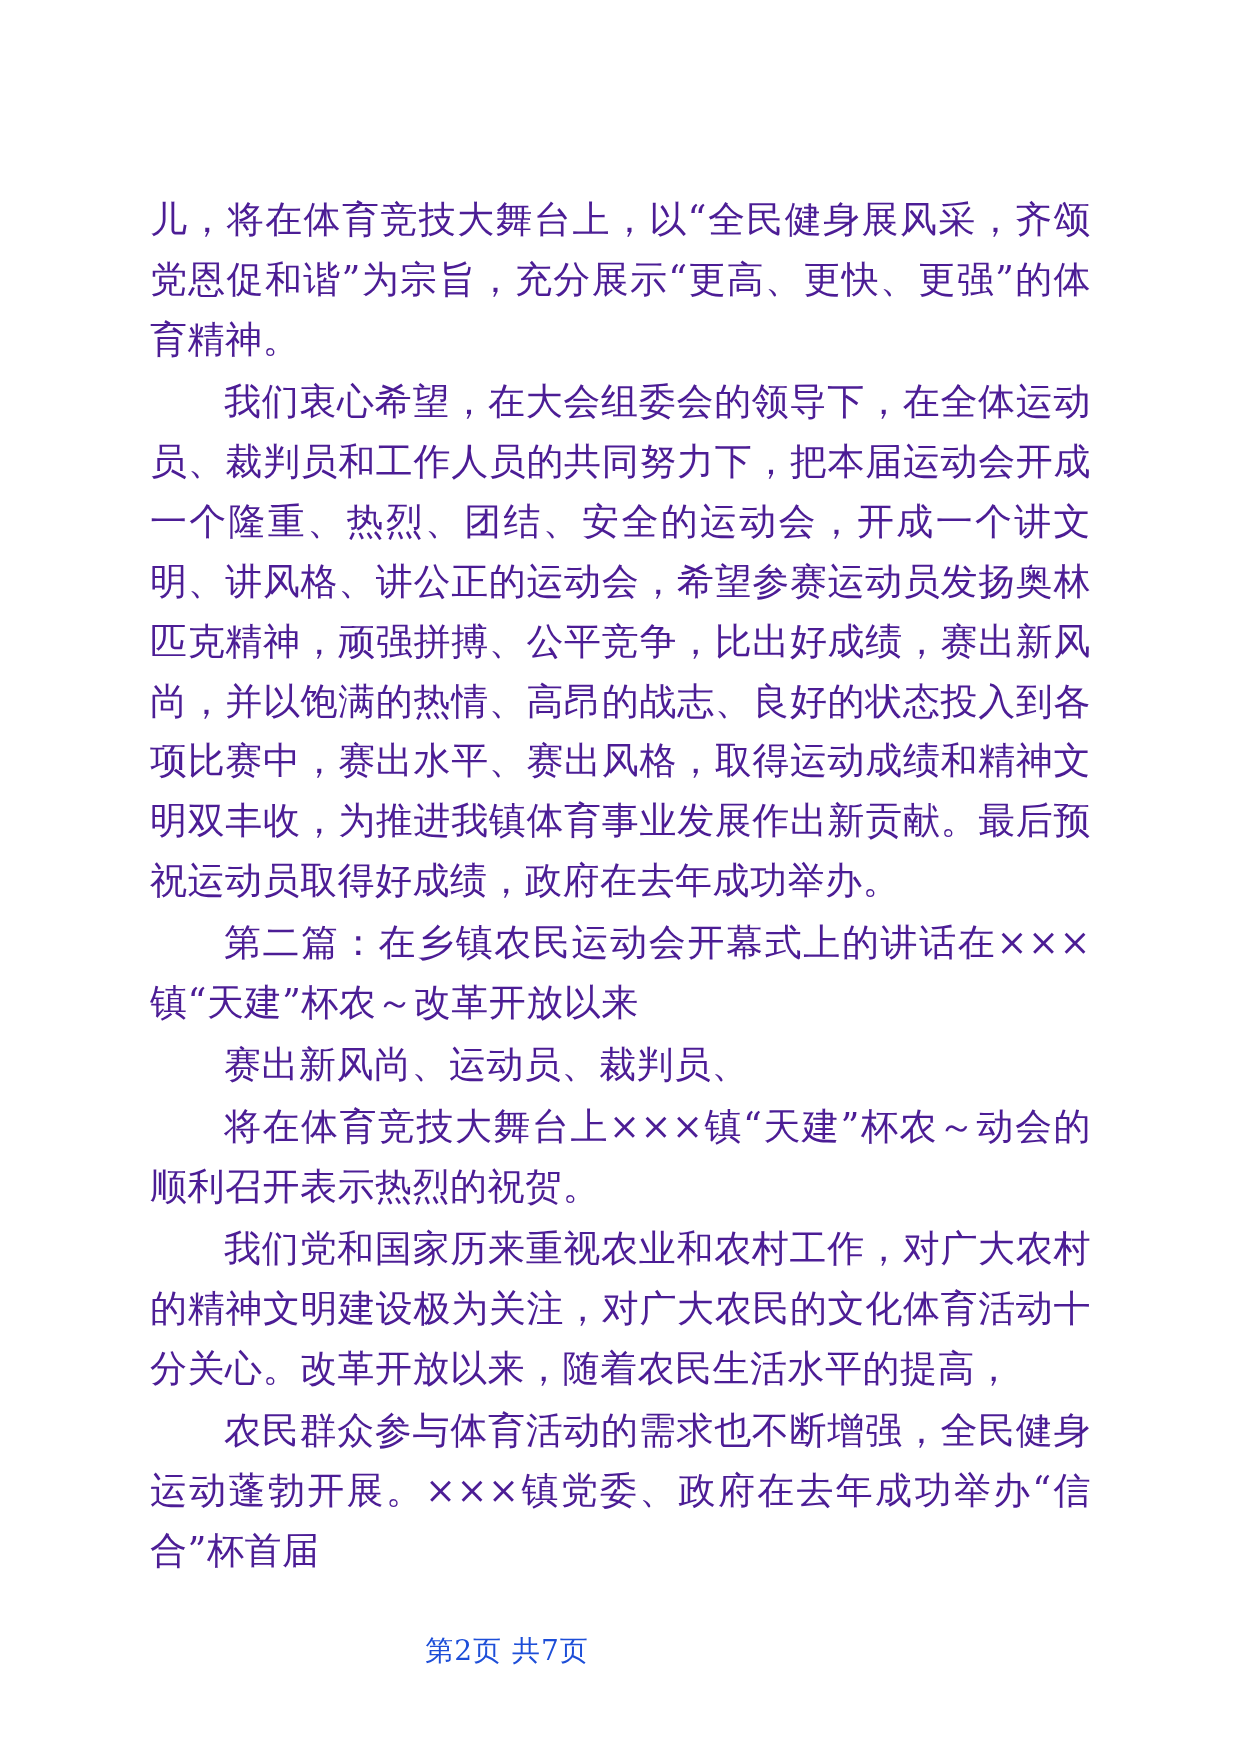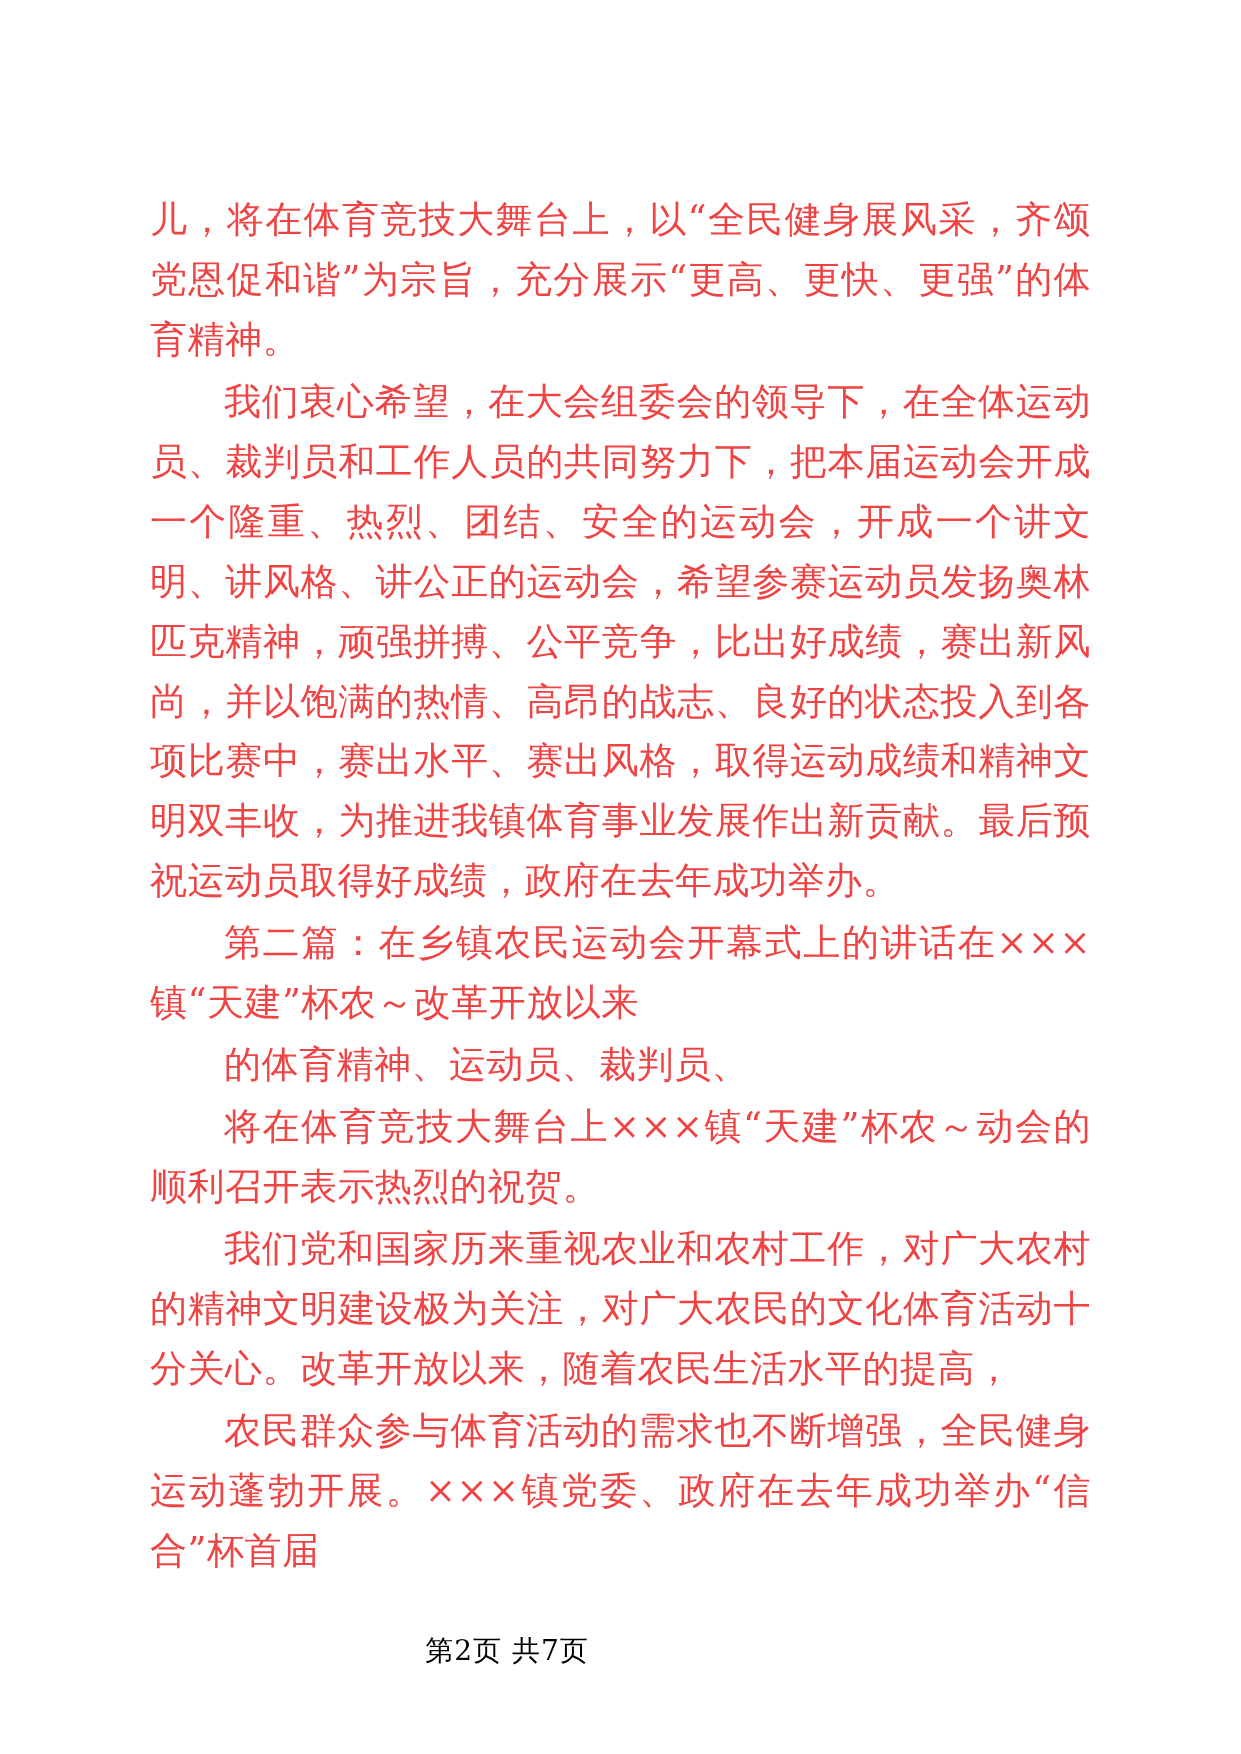--- a/index.html
+++ b/index.html
@@ -23,49 +23,49 @@
     height: 1754px;
     box-sizing: border-box;
     padding: 190px 150px 0 150px;
   }
   .doc-body {
     font-size: 37px;
     line-height: 1.62;
     letter-spacing: 0.5px;
     text-align: justify;
     text-justify: inter-ideograph;
-    color: #ef4444;
+    color: #4c1d95;
   }
   .para {
     margin: 0 0 2px 0;
     text-indent: 2em;
   }
   .para.no-indent {
     text-indent: 0;
   }
   .footer {
     position: absolute;
     left: 0;
     bottom: 84px;
     width: 1014px;
     text-align: center;
     font-size: 28px;
-    color: #000000;
+    color: #1d4ed8;
     letter-spacing: 1px;
   }
 </style>
 </head>
 <body>
 
 <div class="page">
   <div class="doc-body">
     <p class="para no-indent">儿，将在体育竞技大舞台上，以“全民健身展风采，齐颂党恩促和谐”为宗旨，充分展示“更高、更快、更强”的体育精神。</p>
     <p class="para">我们衷心希望，在大会组委会的领导下，在全体运动员、裁判员和工作人员的共同努力下，把本届运动会开成一个隆重、热烈、团结、安全的运动会，开成一个讲文明、讲风格、讲公正的运动会，希望参赛运动员发扬奥林匹克精神，顽强拼搏、公平竞争，比出好成绩，赛出新风尚，并以饱满的热情、高昂的战志、良好的状态投入到各项比赛中，赛出水平、赛出风格，取得运动成绩和精神文明双丰收，为推进我镇体育事业发展作出新贡献。最后预祝运动员取得好成绩，政府在去年成功举办。</p>
     <p class="para">第二篇：在乡镇农民运动会开幕式上的讲话在×××镇“天建”杯农～改革开放以来</p>
-    <p class="para">的体育精神、运动员、裁判员、</p>
+    <p class="para">赛出新风尚、运动员、裁判员、</p>
     <p class="para">将在体育竞技大舞台上×××镇“天建”杯农～动会的顺利召开表示热烈的祝贺。</p>
     <p class="para">我们党和国家历来重视农业和农村工作，对广大农村的精神文明建设极为关注，对广大农民的文化体育活动十分关心。改革开放以来，随着农民生活水平的提高，</p>
     <p class="para">农民群众参与体育活动的需求也不断增强，全民健身运动蓬勃开展。×××镇党委、政府在去年成功举办“信合”杯首届</p>
   </div>
 </div>
 
 <div class="footer">
   <span>第2页  共7页</span>
 </div>
 

